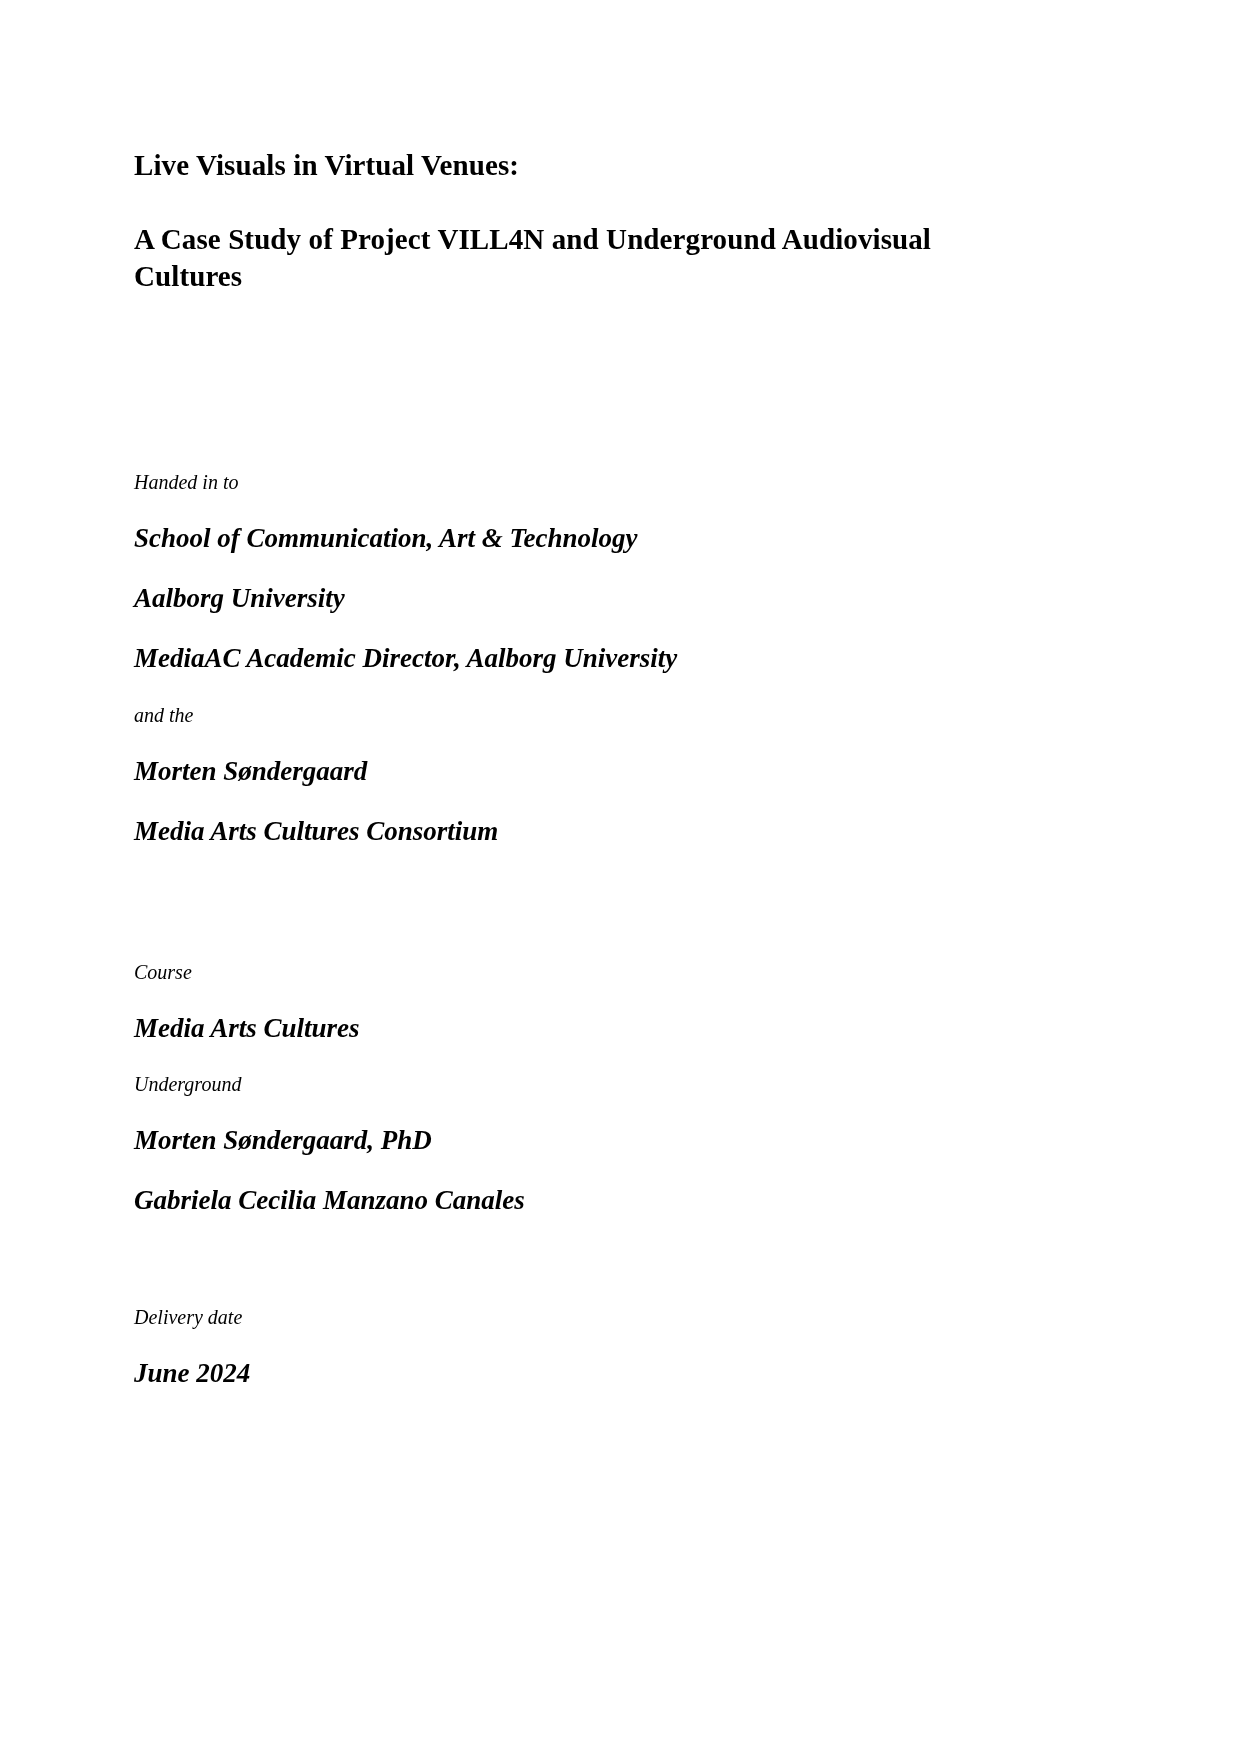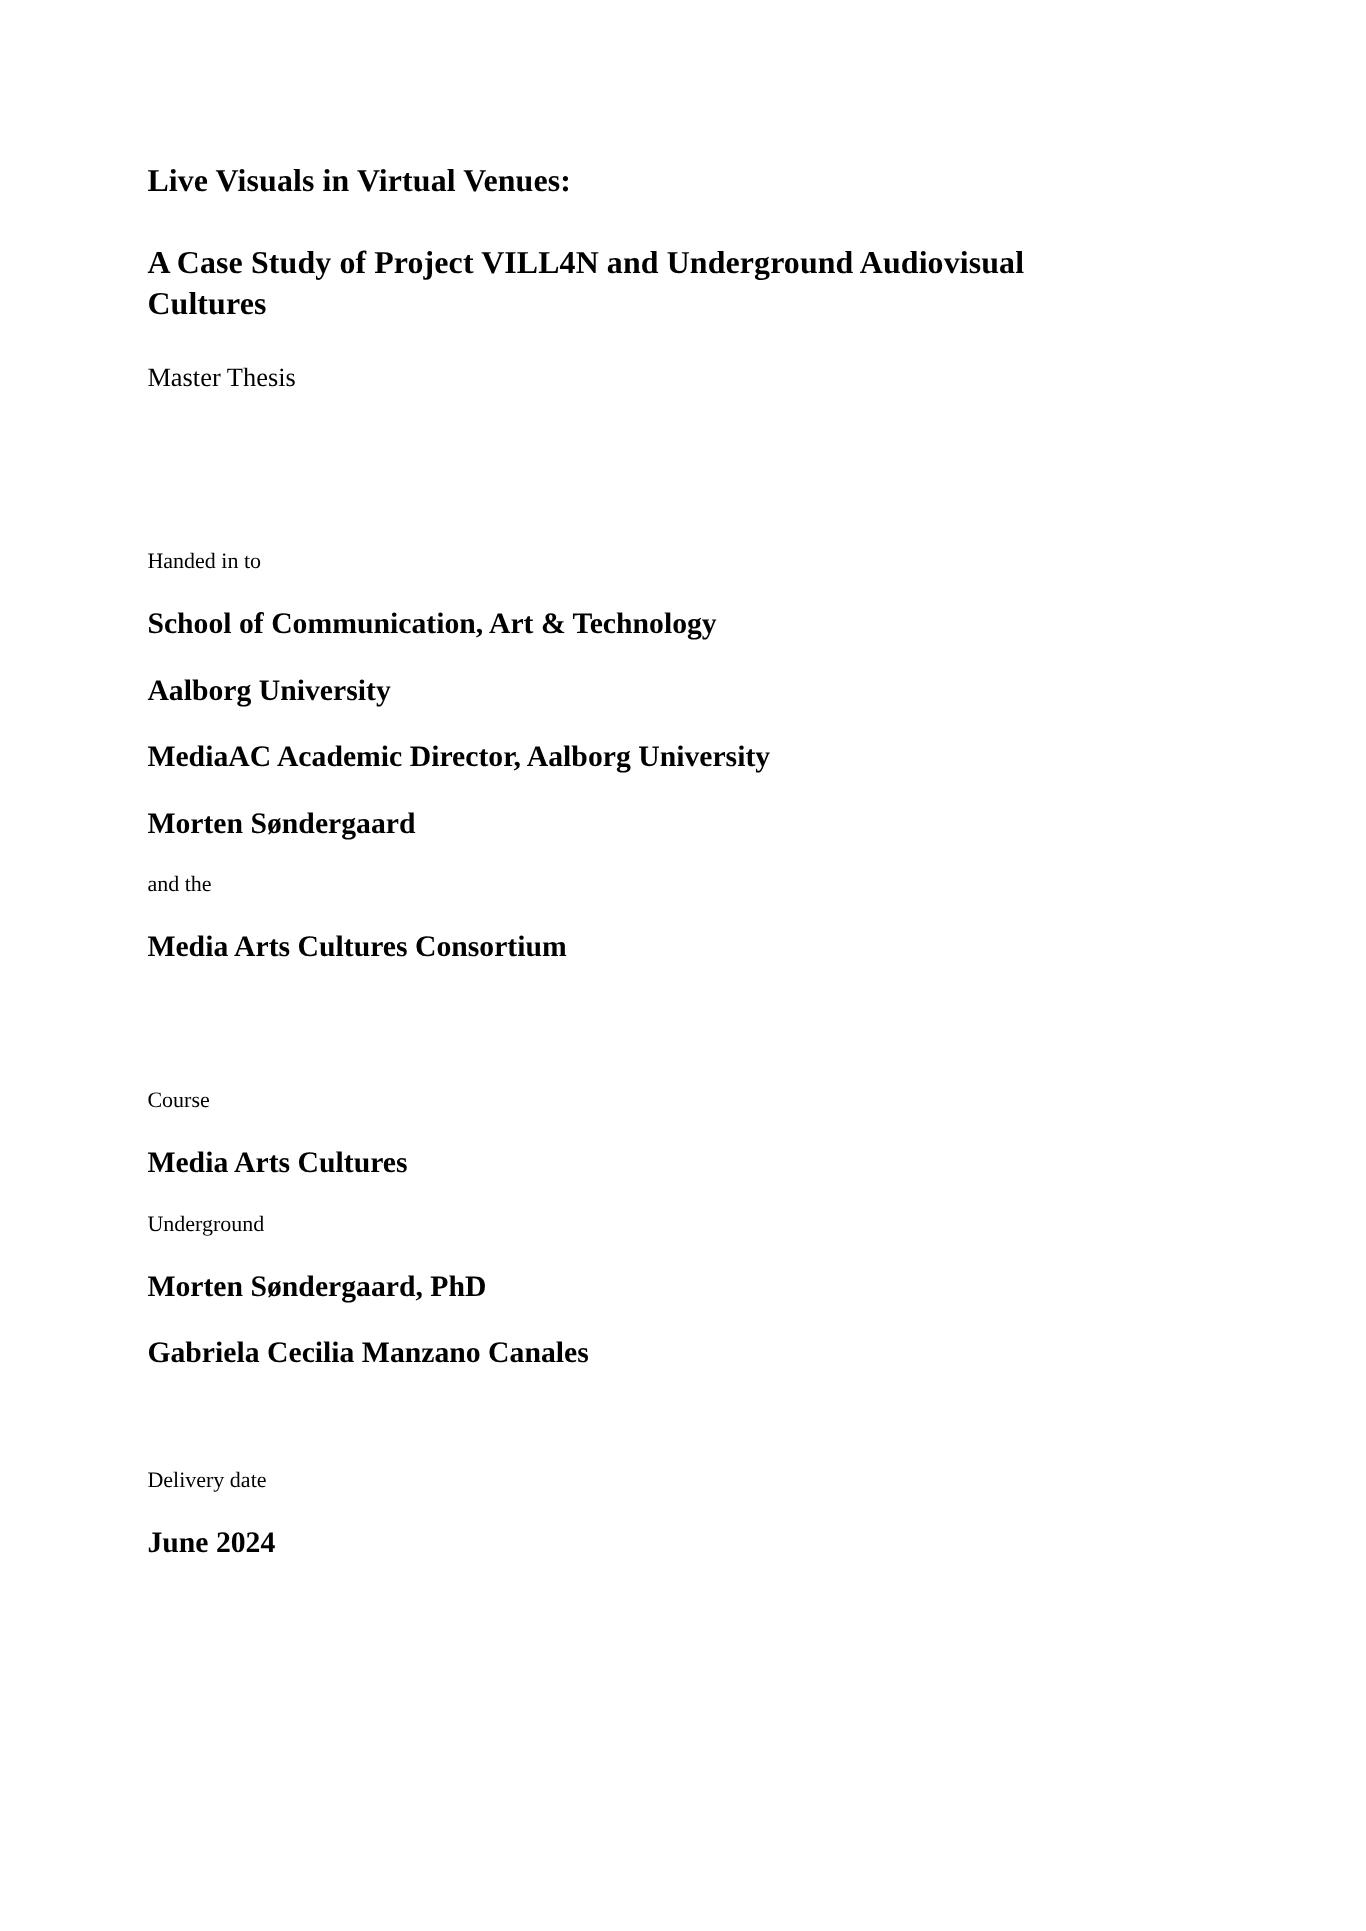--- a/index.html
+++ b/index.html
@@ -52,21 +52,21 @@
     line-height: 1.2;
     margin: 0;
   }
 
   
   .gap-large { height: 140px; }
   .gap-medium { height: 112px; }
   .gap-small { height: 88px; }
 
   
-  .meta-block { margin: 0; }
+  .meta-block { margin: 0; font-style: italic; }
 
   .meta-line {
     font-size: 20px;
     line-height: 1.2;
     margin: 0 0 28px 0;
     white-space: nowrap;
   }
 
   .meta-line.bold {
     font-weight: bold;
@@ -78,36 +78,35 @@
 </head>
 <body>
 
 <div class="page">
   <div class="content">
 
     <h1 class="title-main">Live Visuals in Virtual Venues:</h1>
 
     <h2 class="title-sub">A Case Study of Project VILL4N and Underground Audiovisual Cultures</h2>
 
-    <p class="doc-type">Master Thesis</p>
 
     <div class="gap-large"></div>
 
     <div class="meta-block">
       <p class="meta-line">Handed in to</p>
 
       <p class="meta-line bold">School of Communication, Art &amp; Technology</p>
 
       <p class="meta-line bold">Aalborg University</p>
 
       <p class="meta-line bold">MediaAC Academic Director, Aalborg University</p>
 
+      <p class="meta-line">and the</p>
+
       <p class="meta-line bold">Morten Søndergaard</p>
-
-      <p class="meta-line">and the</p>
 
       <p class="meta-line bold last">Media Arts Cultures Consortium</p>
     </div>
 
     <div class="gap-medium"></div>
 
     <div class="meta-block">
       <p class="meta-line">Course</p>
 
       <p class="meta-line bold">Media Arts Cultures</p>

